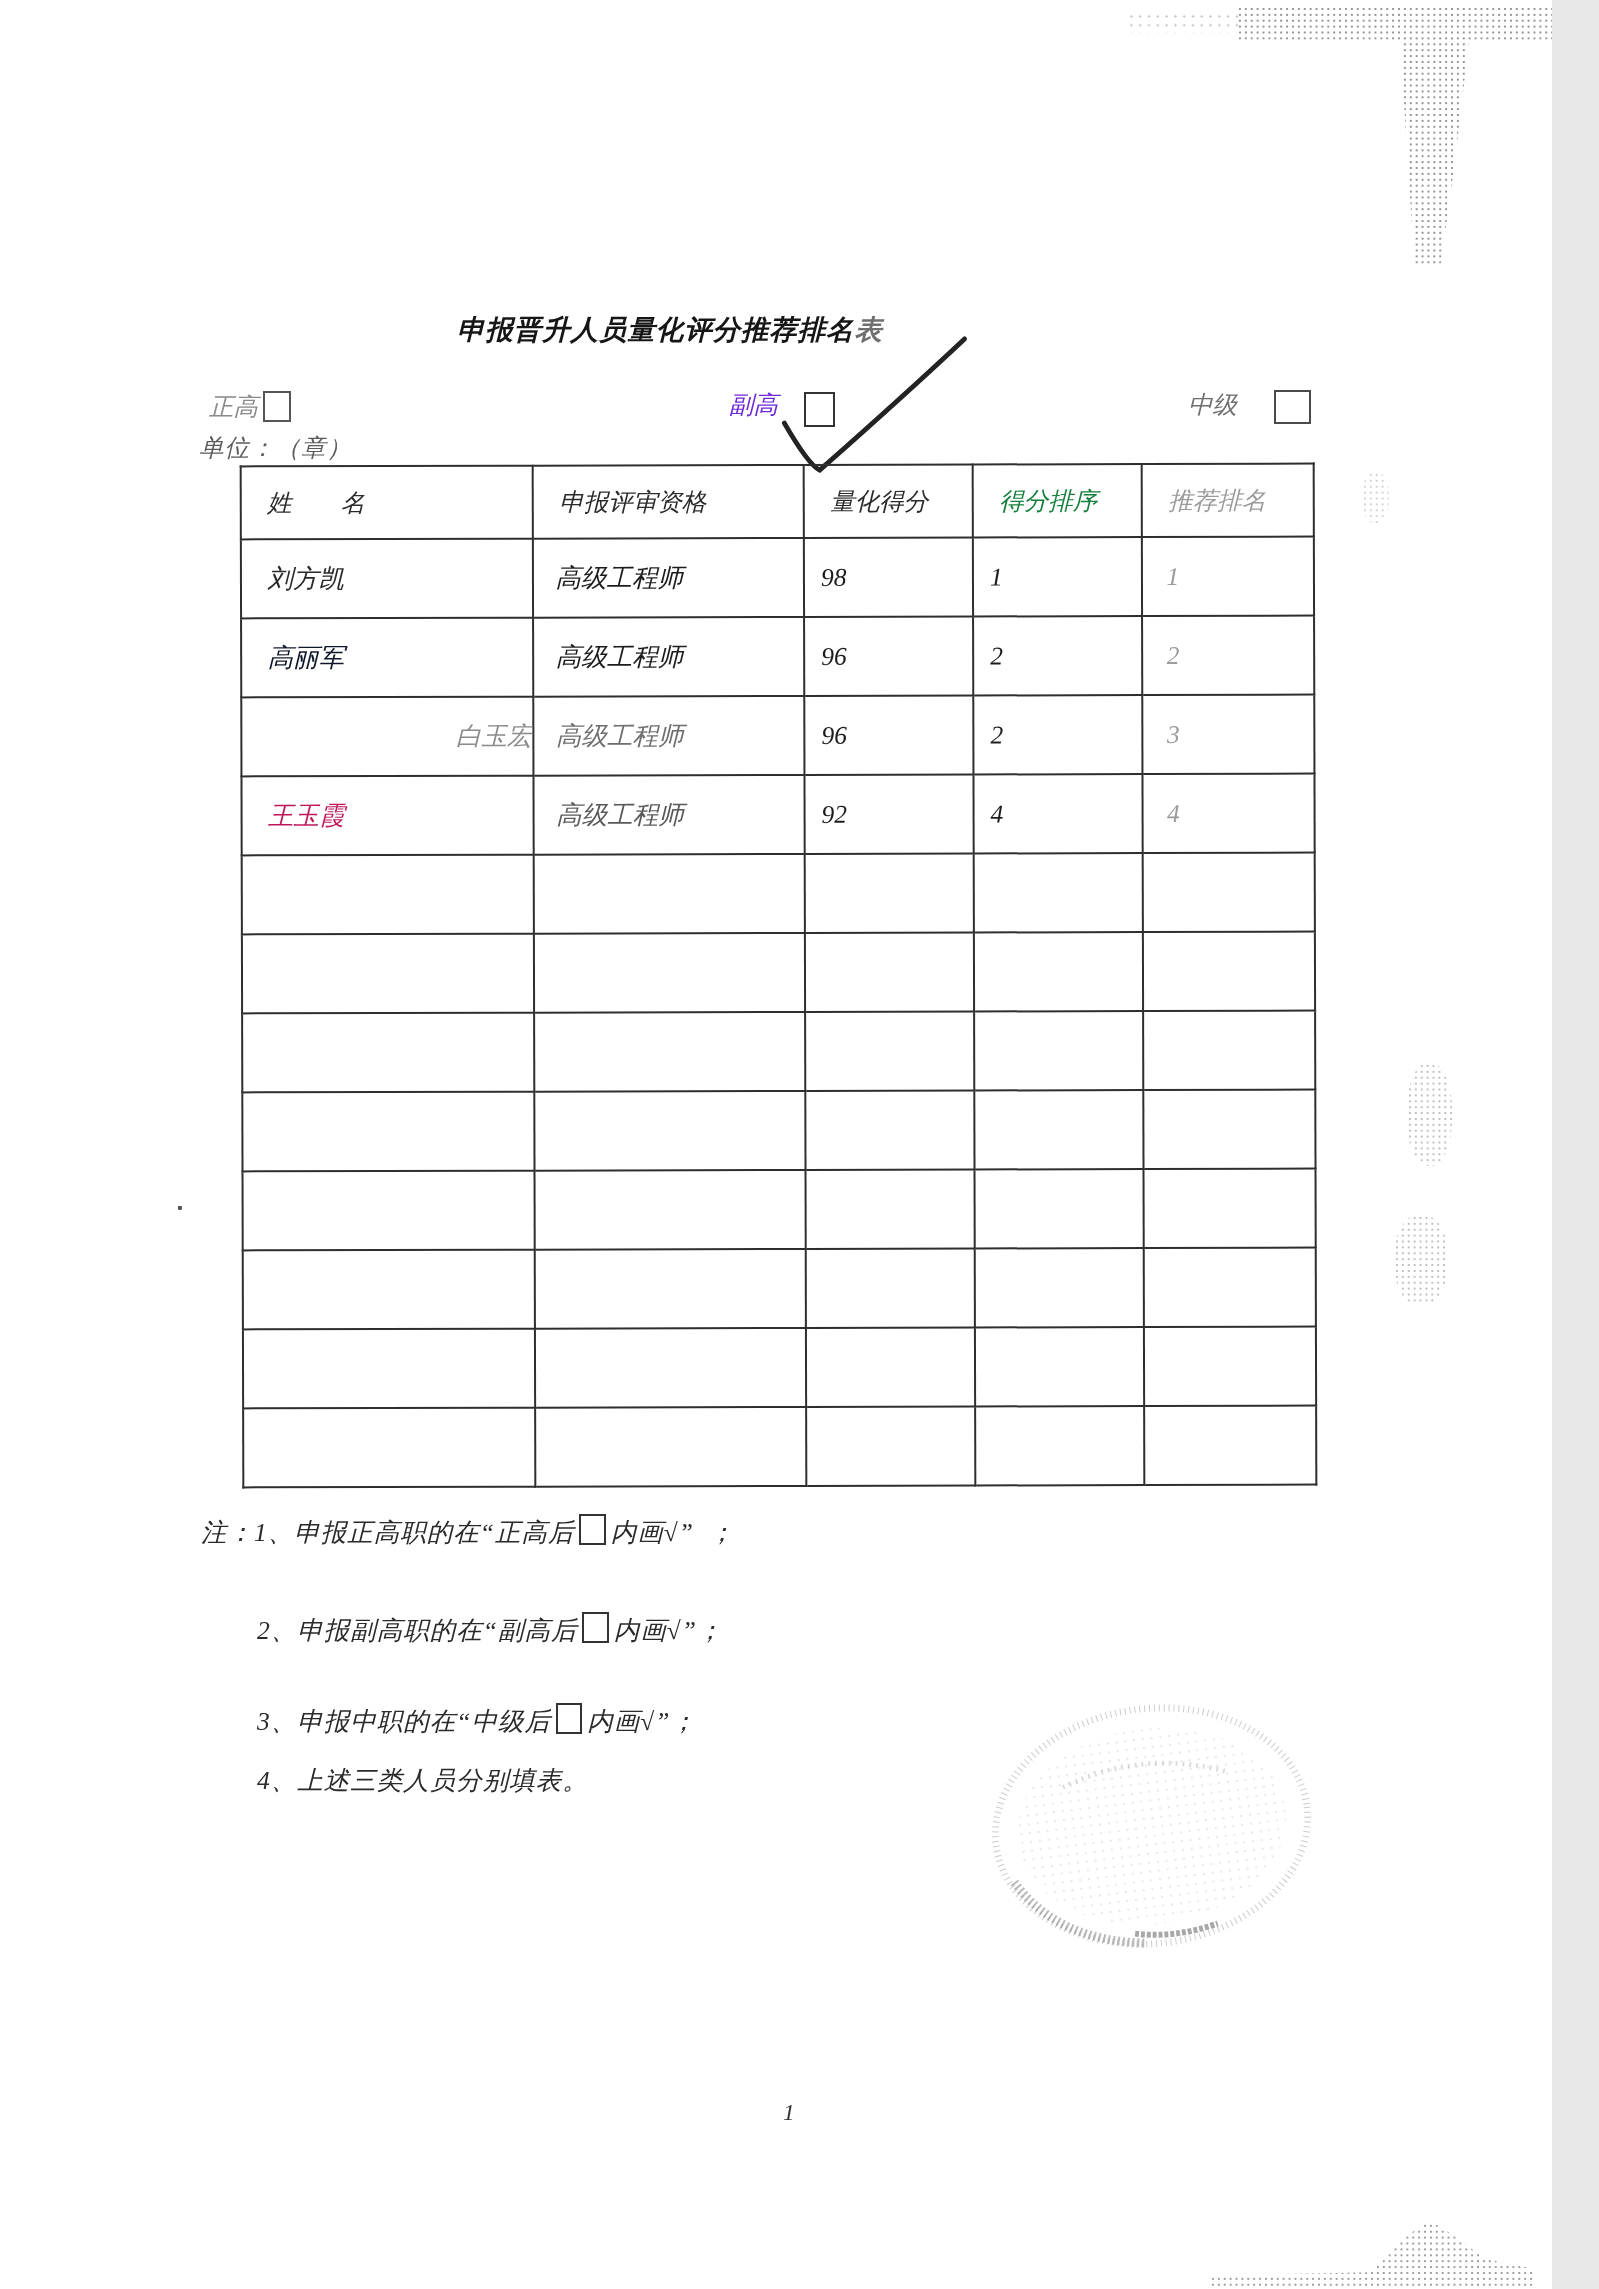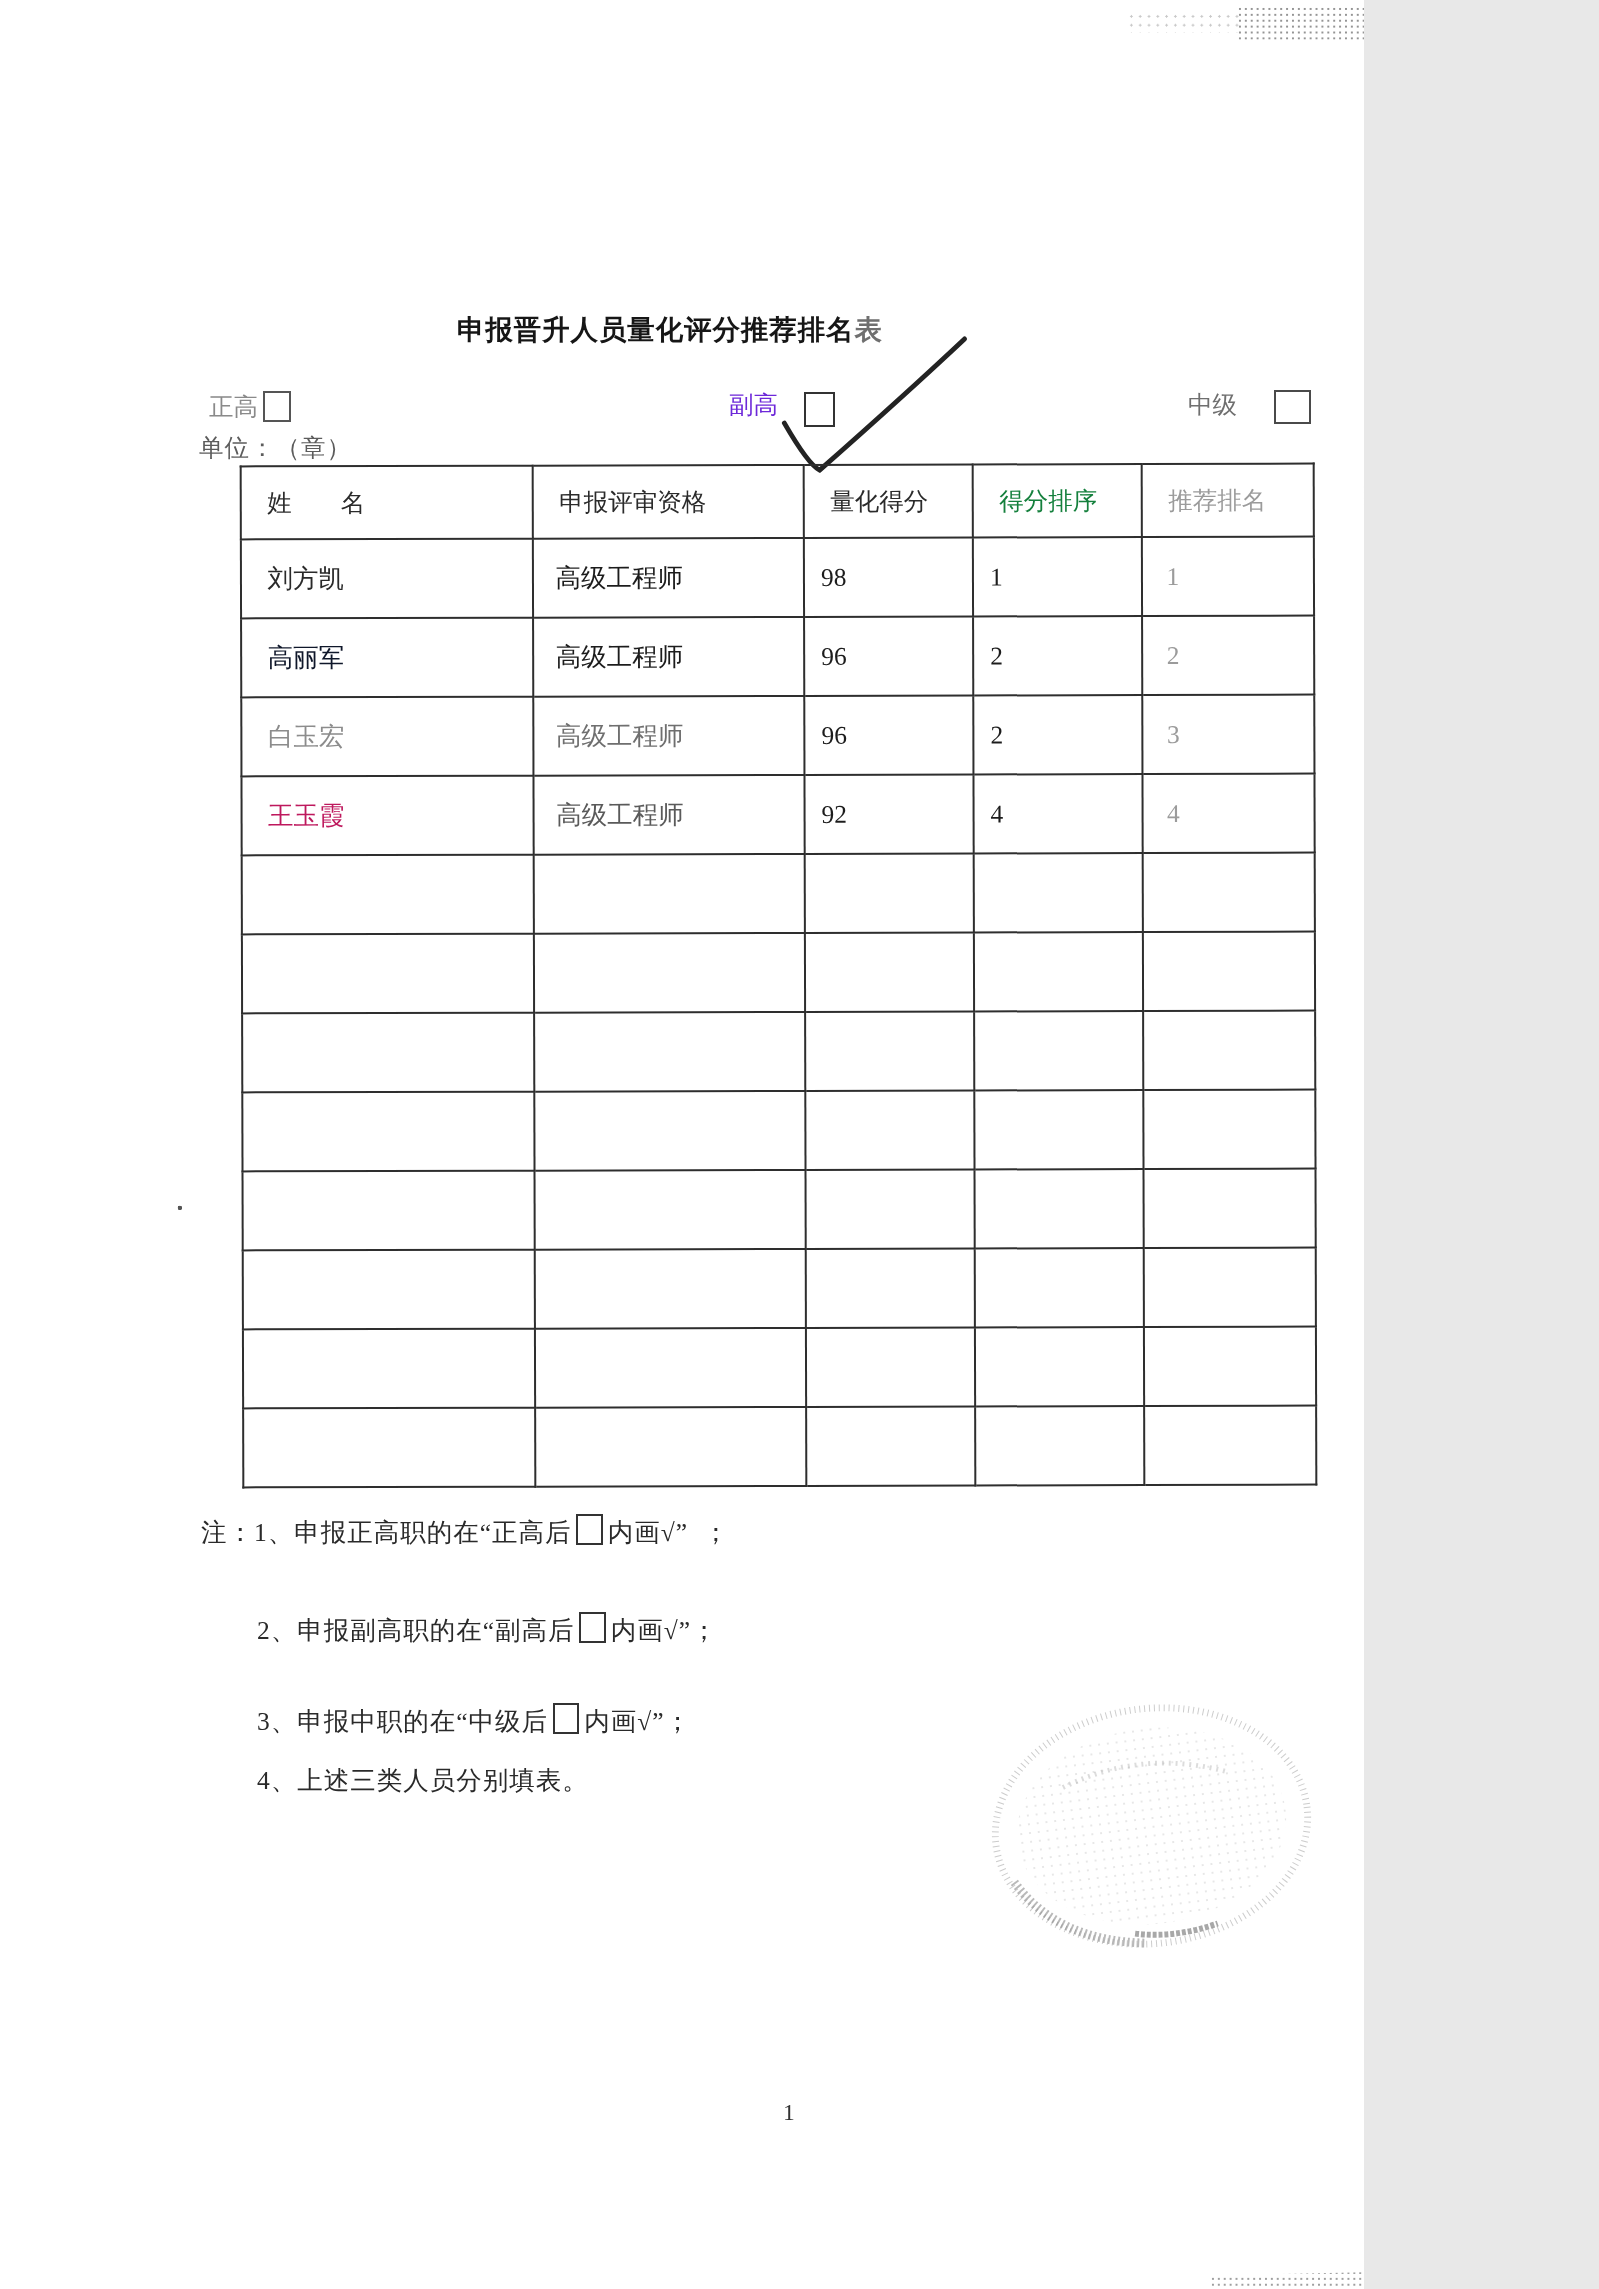--- a/index.html
+++ b/index.html
@@ -1,18 +1,18 @@
 <!DOCTYPE html>
 <html><head>
 <meta charset="utf-8">
 <style>
   html,body{margin:0;padding:0;background:#e8e8e8;}
   .page{
-    position:relative;width:1364px;height:2290px;background:#ffffff;
-    overflow:hidden;font-family:"Liberation Serif","DejaVu Serif",serif;color:#1c1c1c;
+    position:relative;width:1552px;height:2290px;background:#ffffff;
+    overflow:hidden;font-family:"Liberation Serif","DejaVu Serif",serif;color:#1c1c1c;font-style:italic;
   }
   
   .noise{
     position:absolute;
     background-image:radial-gradient(circle,#3c3c3c 1px,rgba(0,0,0,0) 1.3px);
     background-size:5.9px 5.9px;pointer-events:none;
   }
   #noise-top{left:1237px;top:5.9px;width:363px;height:261px;opacity:.55;
     clip-path:polygon(0 0,100% 0,100% 13%,64% 13%,60% 60%,56% 100%,49% 100%,47% 60%,45% 13%,0 13%);}
   #noise-top-left{left:1127px;top:11.8px;width:116px;height:21.6px;opacity:.28;background-size:8.8px 8.8px;}
@@ -48,21 +48,21 @@
   tbody tr{height:79px;}
   th{font-weight:normal;font-size:24.5px;text-align:left;padding:0 0 0 25.5px;color:#2b2b2b;white-space:pre;}
   th.h-rank{color:#15803d;}
   th.h-rec{color:#9b9b9b;}
   td{font-size:25.5px;padding:0 0 0 21.6px;}
   td:nth-child(1){padding-left:25.5px;}
   td:nth-child(3),td:nth-child(4){padding-left:16px;}
   td:nth-child(5){padding-left:23.5px;color:#9b9b9b;}
   tr.row1 td:nth-child(1){color:#2a2a2a;}
   tr.row2 td:nth-child(1){color:#0f172a;}
-  tr.row3 td:nth-child(1){color:#8c8c8c;}
+  tr.row3 td:nth-child(1){color:#8c8c8c;text-align:right;}
   tr.row4 td:nth-child(1){color:#be185d;}
   tr.row3 td:nth-child(2){color:#6f6f6f;}
   tr.row4 td:nth-child(2){color:#5a5a5a;}
   
   .note{position:absolute;font-size:25.5px;letter-spacing:1px;white-space:pre;color:#2a2a2a;}
   #note-1{left:201px;top:1514px;}
   #note-2{left:257px;top:1612px;}
   #note-3{left:257px;top:1703px;}
   #note-4{left:257px;top:1763px;text-align:center;}
   .note-box{display:inline-block;width:22.5px;height:27.4px;border:2px solid #333;

